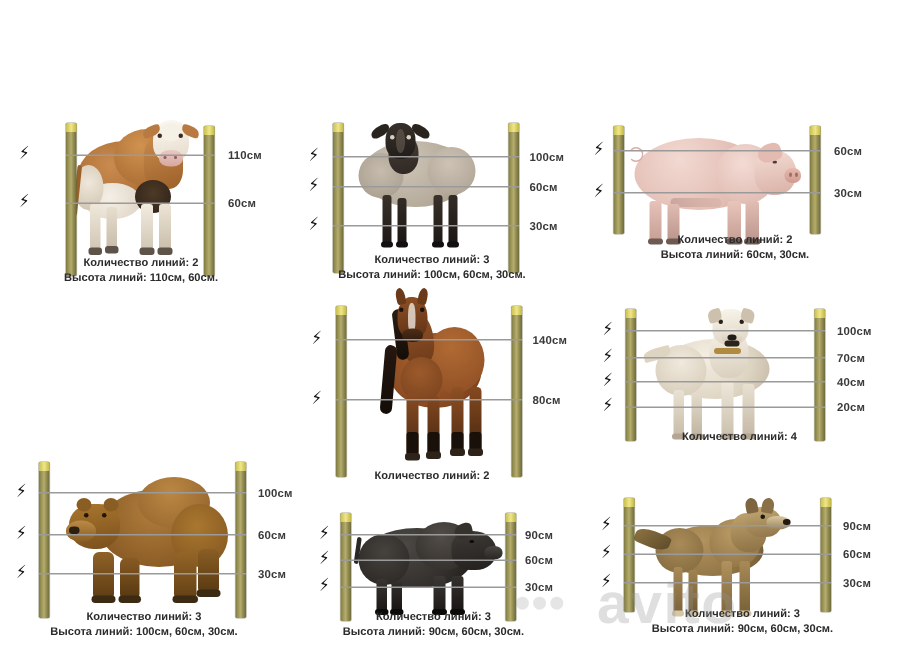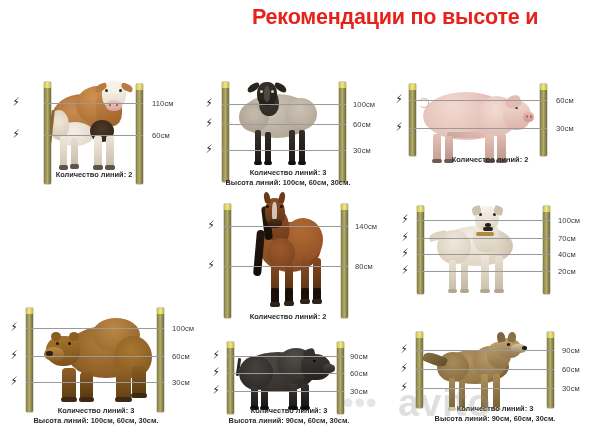--- a/index.html
+++ b/index.html
@@ -46,21 +46,21 @@
   
   .wire{
     position:absolute;height:1px;
     background:#9a9a9a;
   }
 
   
   .cm{
     position:absolute;
     font-size:7.6px;
-    font-weight:normal;
+    font-weight:bold;
     color:#3a3a3a;
     white-space:nowrap;
     letter-spacing:0.1px;
   }
 
   
   .bolt{
     position:absolute;
     font-size:12px;
     font-weight:bold;
@@ -104,21 +104,20 @@
     position:absolute;left:-55px;top:4px;
     font-size:30px;color:rgba(160,160,160,0.28);
   }
 </style>
 </head>
 <body>
 
 <div id="stage">
 
   <div class="title">
-    <span>Рекомендации по высоте и</span>
   </div>
 
   <div class="panel" style="left:0px;top:62px;width:195px;height:132px;">
 
     <div class="animal" style="left:46px;top:8px;width:90px;height:100px;">
 
       <div class="an-part body-el" style="left:6px;top:24px;width:62px;height:46px;background:radial-gradient(circle at 35% 35%,#c98b4e,#a96c33 60%,#8d5524 100%);"></div>
 
       <div class="an-part body-el" style="left:30px;top:16px;width:44px;height:38px;background:radial-gradient(circle at 40% 30%,#d0924f,#ae7136 70%);"></div>
 
@@ -170,20 +169,21 @@
     </div>
 
     <div class="bolt" style="left:12px;top:34px;">⚡</div>
     <div class="bolt" style="left:12px;top:66px;">⚡</div>
 
     <div class="cm" style="left:152px;top:37px;">110см</div>
     <div class="cm" style="left:152px;top:69px;">60см</div>
 
     <div class="caption" style="left:0px;top:108px;width:188px;">
       <div>Количество линий: 2</div>
+      <div>Высота линий: 110см, 60см.</div>
     </div>
   </div>
 
   <div class="panel" style="left:195px;top:62px;width:200px;height:132px;">
 
     <div class="animal" style="left:38px;top:18px;width:96px;height:90px;">
 
       <div class="an-part body-el" style="left:8px;top:14px;width:72px;height:44px;background:radial-gradient(circle at 40% 32%,#cfc6b8,#b3a898 65%,#968b7b 100%);"></div>
       <div class="an-part body-el" style="left:6px;top:22px;width:30px;height:30px;background:radial-gradient(circle at 50% 40%,#c6bcad,#a59a8a);"></div>
       <div class="an-part body-el" style="left:52px;top:18px;width:32px;height:32px;background:radial-gradient(circle at 45% 35%,#cdc3b5,#ab9f8f);"></div>
@@ -281,20 +281,21 @@
     </div>
 
     <div class="bolt" style="left:0px;top:31px;">⚡</div>
     <div class="bolt" style="left:0px;top:59px;">⚡</div>
 
     <div class="cm" style="left:161px;top:34px;">60см</div>
     <div class="cm" style="left:161px;top:62px;">30см</div>
 
     <div class="caption" style="left:0px;top:93px;width:190px;">
       <div>Количество линий: 2</div>
+      <div>Высота линий: 60см, 30см.</div>
     </div>
   </div>
 
   <div class="panel" style="left:195px;top:196px;width:200px;height:136px;">
 
     <div class="animal" style="left:42px;top:0px;width:96px;height:118px;">
 
       <div class="an-part body-el" style="left:22px;top:26px;width:62px;height:50px;background:radial-gradient(circle at 40% 32%,#a6612e,#8a4a22 65%,#6b3718 100%);"></div>
       <div class="an-part body-el" style="left:46px;top:22px;width:40px;height:44px;background:radial-gradient(circle at 45% 30%,#b06a33,#8c4c23);"></div>
 
@@ -411,20 +412,21 @@
     <div class="bolt" style="left:6px;top:35px;">⚡</div>
     <div class="bolt" style="left:6px;top:51px;">⚡</div>
     <div class="bolt" style="left:6px;top:68px;">⚡</div>
 
     <div class="cm" style="left:163px;top:20px;">100см</div>
     <div class="cm" style="left:163px;top:38px;">70см</div>
     <div class="cm" style="left:163px;top:54px;">40см</div>
     <div class="cm" style="left:163px;top:71px;">20см</div>
 
     <div class="caption" style="left:0px;top:90px;width:196px;">
+      <div>Количество линий: 4</div>
     </div>
   </div>
 
   <div class="panel" style="left:0px;top:296px;width:195px;height:137px;">
 
     <div class="animal" style="left:40px;top:18px;width:112px;height:92px;">
 
       <div class="an-part body-el" style="left:26px;top:12px;width:80px;height:52px;background:radial-gradient(circle at 45% 28%,#b07d3c,#8d5e27 62%,#6c4519 100%);"></div>
 
       <div class="an-part body-el" style="left:52px;top:4px;width:48px;height:34px;background:radial-gradient(circle at 45% 30%,#bb8743,#90612a);"></div>

